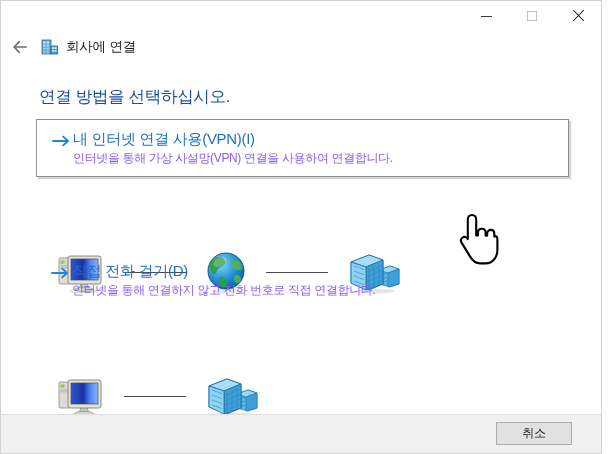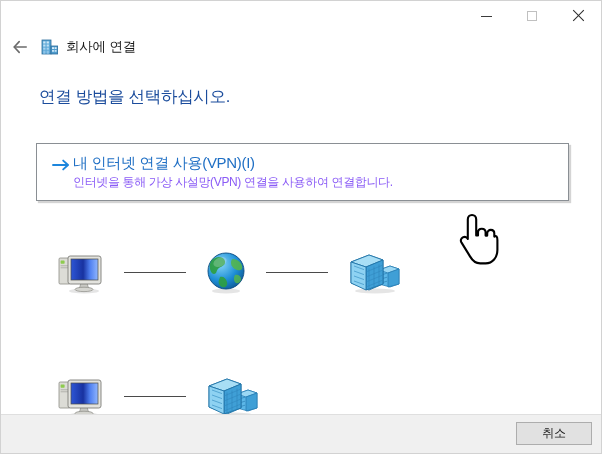--- a/index.html
+++ b/index.html
@@ -131,21 +131,20 @@
     white-space: nowrap;
   }
 
   
   .option {
     position: absolute;
     left: 35px;
     width: 533px;
     box-sizing: border-box;
     padding: 9px 1px 10px 14px;
-    margin-top: 24px;
   }
   .option.selected {
     background: #ffffff;
     border: 1px solid #8a8f94;
     box-shadow: 2px 2px 1px rgba(0,0,0,0.17);
   }
   .opt-row {
     display: flex;
     align-items: flex-start;
   }
@@ -209,21 +208,21 @@
     position: absolute;
     left: 0; bottom: 0;
     width: 100%;
     height: 39px;
     background: #f0f0f0;
     border-top: 1px solid #dfdfdf;
     box-sizing: border-box;
   }
   .cancel-btn {
     position: absolute;
-    right: 9px;
+    right: 29px;
     top: 7px;
     width: 76px;
     height: 23px;
     background: #e1e1e1;
     border: 1px solid #adadad;
     font-family: "Liberation Sans", "DejaVu Sans", sans-serif;
     font-size: 12px;
     color: #1a1a1a;
     letter-spacing: -0.2px;
     cursor: default;
@@ -348,20 +347,32 @@
         <path d="M6 12 L24 5 L38 10 L38 34 L24 40 L6 33 Z" fill="#63bdea" stroke="#2275a8" stroke-width="0.9"></path>
         <path d="M6 12 L24 5 L38 10 L21 17 Z" fill="#a8deF5" stroke="#2275a8" stroke-width="0.9"></path>
         <path d="M21 17 L38 10 L38 34 L21 40 Z" fill="#3f9fd6" stroke="#2275a8" stroke-width="0.9"></path>
         <path d="M6 12 L21 17 L21 40 L6 33 Z" fill="#8ed2f2" stroke="#2275a8" stroke-width="0.9"></path>
         <path d="M9 16 L19 19.6 M9 21 L19 24.6 M9 26 L19 29.6 M9 31 L19 34.6" stroke="#3b92c4" stroke-width="0.7" fill="none"></path>
         <path d="M24 18.5 L24 39 M29 16.5 L29 37.2 M34 14.5 L34 35.4" stroke="#2f86bd" stroke-width="0.7" fill="none"></path>
         <path d="M21 22 L38 15 M21 27 L38 20 M21 32 L38 25 M21 37 L38 30" stroke="#2f86bd" stroke-width="0.6" fill="none"></path>
       </svg>
     </div>
 
+    <div class="option" id="option-dial">
+      <div class="opt-row">
+        <svg class="opt-arrow" viewBox="0 0 22 18">
+          <path d="M2 9 H16.5" fill="none" stroke="#1c86dd" stroke-width="1.9" stroke-linecap="round"></path>
+          <path d="M12.2 4.6 L17 9 L12.2 13.4" fill="none" stroke="#1c86dd" stroke-width="1.9" stroke-linecap="round" stroke-linejoin="round"></path>
+        </svg>
+        <div class="opt-texts">
+          <div class="opt-title">직접 전화 걸기(D)</div>
+          <div class="opt-desc">인터넷을 통해 연결하지 않고 전화 번호로 직접 연결합니다.</div>
+        </div>
+      </div>
+    </div>
 
     <div class="illus" id="illus-dial">
 
       <svg class="illus-icon" width="50" height="45" viewBox="0 0 50 45">
         <ellipse cx="27" cy="41" rx="15" ry="2.6" fill="#000" opacity="0.10"></ellipse>
         <rect x="2" y="8" width="11" height="26" rx="1.2" fill="#dcdcd6" stroke="#8d8d87" stroke-width="0.8"></rect>
         <rect x="3.6" y="10.5" width="4" height="3.2" rx="0.6" fill="#8ecb4e"></rect>
         <rect x="3.6" y="15.2" width="7.6" height="1.1" fill="#b6b6b0"></rect>
         <rect x="3.6" y="17.2" width="7.6" height="1.1" fill="#b6b6b0"></rect>
         <path d="M24 33 L30 33 L31.5 38 L22.5 38 Z" fill="#c9c9c4" stroke="#8d8d87" stroke-width="0.7"></path>

